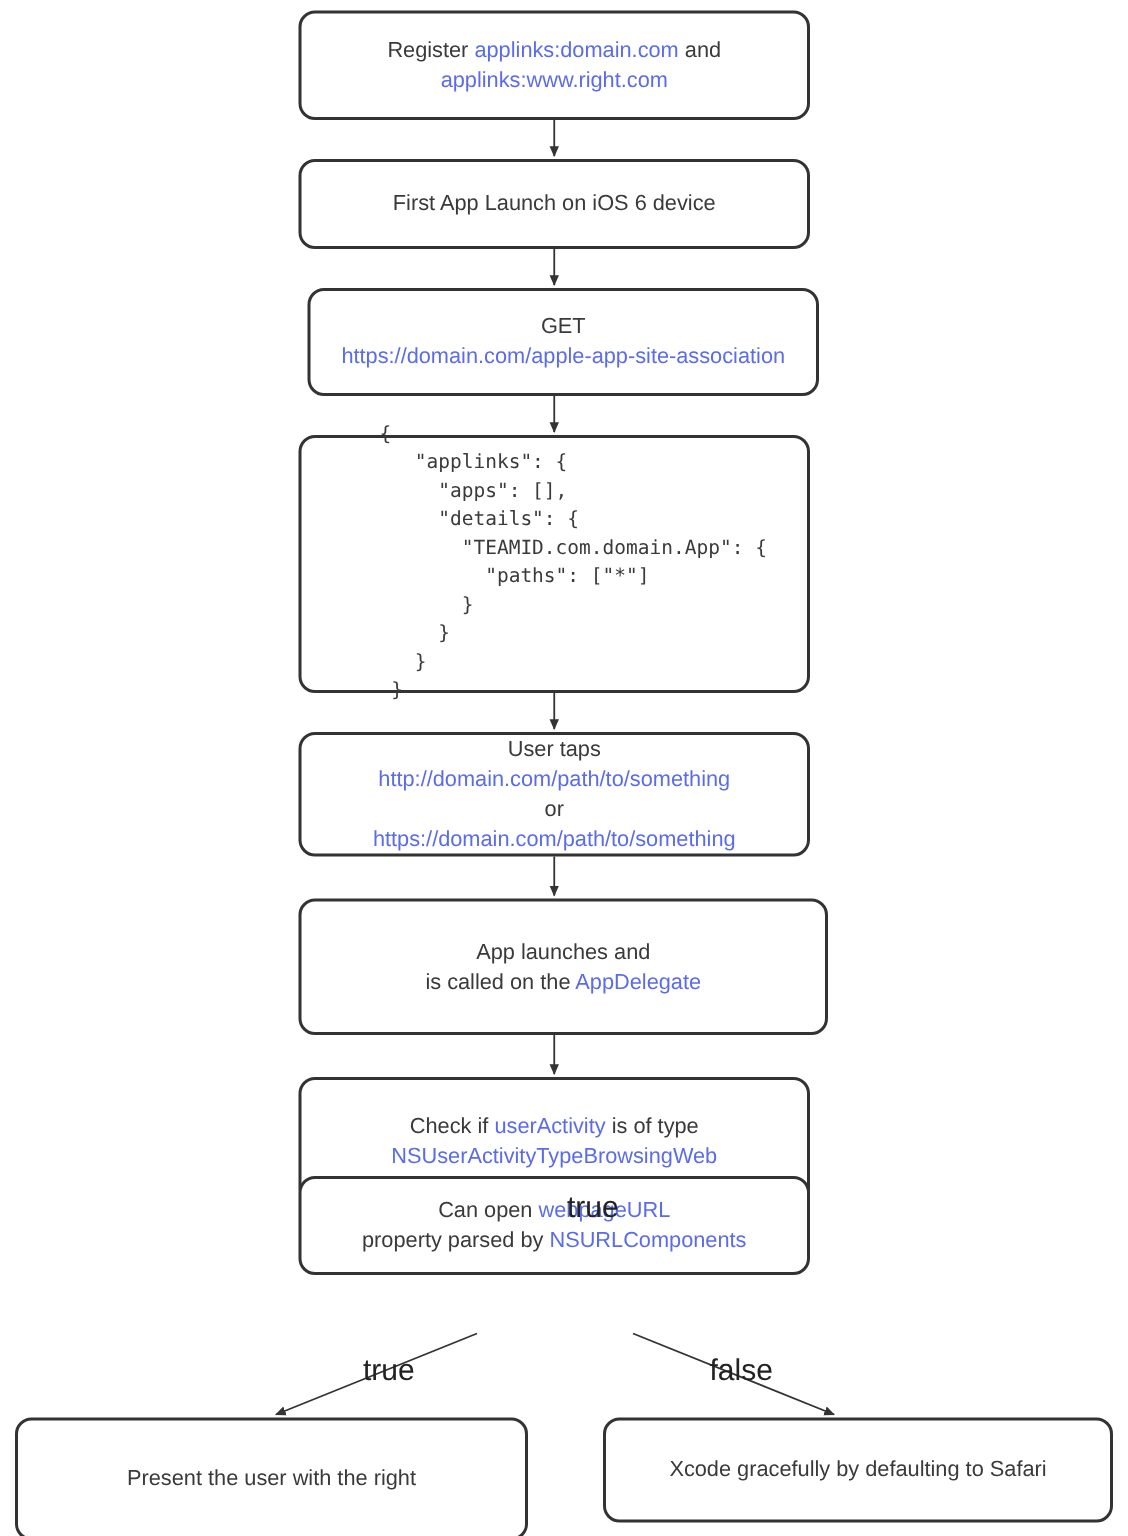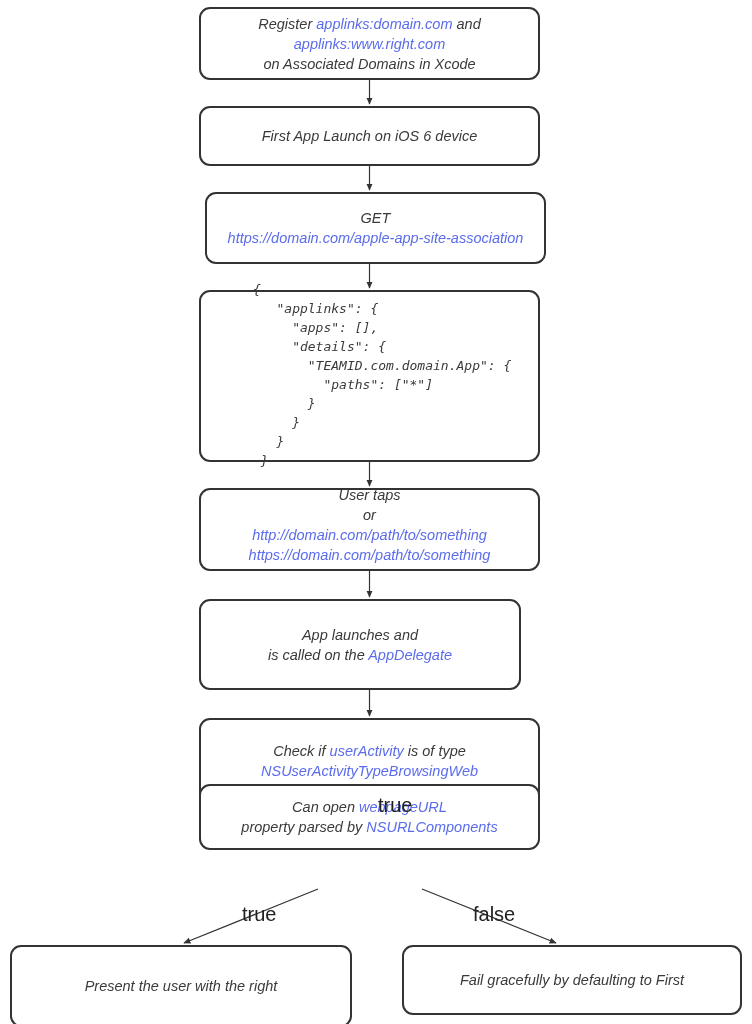--- a/index.html
+++ b/index.html
@@ -37,21 +37,20 @@
     border-radius: 11px;
     background: #ffffff;
     display: flex;
     align-items: center;
     justify-content: center;
     text-align: center;
     line-height: 1.38;
     font-size: 14.5px;
     color: #3a3a3a;
     padding: 4px 10px;
-    font-style: italic;
   }
   .node .lines {
     width: 100%;
   }
   .lk {
     color: #5b6ceb;
   }
   .node.code {
     font-family: "DejaVu Sans Mono", monospace;
     font-size: 13px;
@@ -91,21 +90,20 @@
       <line x1="369.5" y1="787" x2="369.5" y2="821"></line>
       <line x1="318" y1="889" x2="184" y2="943"></line>
       <line x1="422" y1="889" x2="556" y2="943"></line>
     </g>
   </svg>
 
   <div class="node" style="left:199px; top:7px; width:341px; height:73px;">
     <div class="lines">
       <div><span>Register </span><span class="lk">applinks:domain.com</span><span> and</span></div>
       <div><span class="lk">applinks:www.right.com</span></div>
-      <div>on Associated Domains in Xcode</div>
     </div>
   </div>
 
   <div class="node" style="left:199px; top:106px; width:341px; height:60px;">
     <div class="lines">
       <div>First App Launch on iOS 6 device</div>
     </div>
   </div>
 
   <div class="node" style="left:205px; top:192px; width:341px; height:72px;">
@@ -121,30 +119,30 @@
      "apps": [],
      "details": {
        "TEAMID.com.domain.App": {
          "paths": ["*"]
        }
      }
    }
  }</div>
   </div>
 
-  <div class="node" style="left:199px; top:488px; width:341px; height:83px;align-items:flex-end;">
+  <div class="node" style="left:199px; top:488px; width:341px; height:83px;">
     <div class="lines">
       <div>User taps</div>
+      <div><span class="lk">http://domain.com/path/to/something</span></div>
       <div>or</div>
-      <div><span class="lk">http://domain.com/path/to/something</span></div>
       <div><span class="lk">https://domain.com/path/to/something</span></div>
     </div>
   </div>
 
-  <div class="node" style="left:199px; top:599px; width:322px; height:91px;">
+  <div class="node" style="left:199px; top:599px; width:353px; height:91px;">
     <div class="lines">
       <div>App launches and</div>
       <div><span>is called on the </span><span class="lk">AppDelegate</span></div>
     </div>
   </div>
 
   <div class="node" style="left:199px; top:718px; width:341px; height:85px;">
     <div class="lines">
       <div><span>Check if </span><span class="lk">userActivity</span><span> is of type</span></div>
       <div><span class="lk">NSUserActivityTypeBrowsingWeb</span></div>
@@ -159,21 +157,21 @@
   </div>
 
   <div class="node" style="left:10px; top:945px; width:342px; height:82px;">
     <div class="lines">
       <div>Present the user with the right</div>
     </div>
   </div>
 
   <div class="node" style="left:402px; top:945px; width:340px; height:70px;">
     <div class="lines">
-      <div>Fail gracefully by defaulting to First</div>
+      <div>Xcode gracefully by defaulting to Safari</div>
     </div>
   </div>
 
   <div class="edge-label" style="left:378px; top:794px;">true</div>
   <div class="edge-label" style="left:242px; top:903px;">true</div>
   <div class="edge-label" style="left:473px; top:903px;">false</div>
 
 </div>
 
 </body></html>

